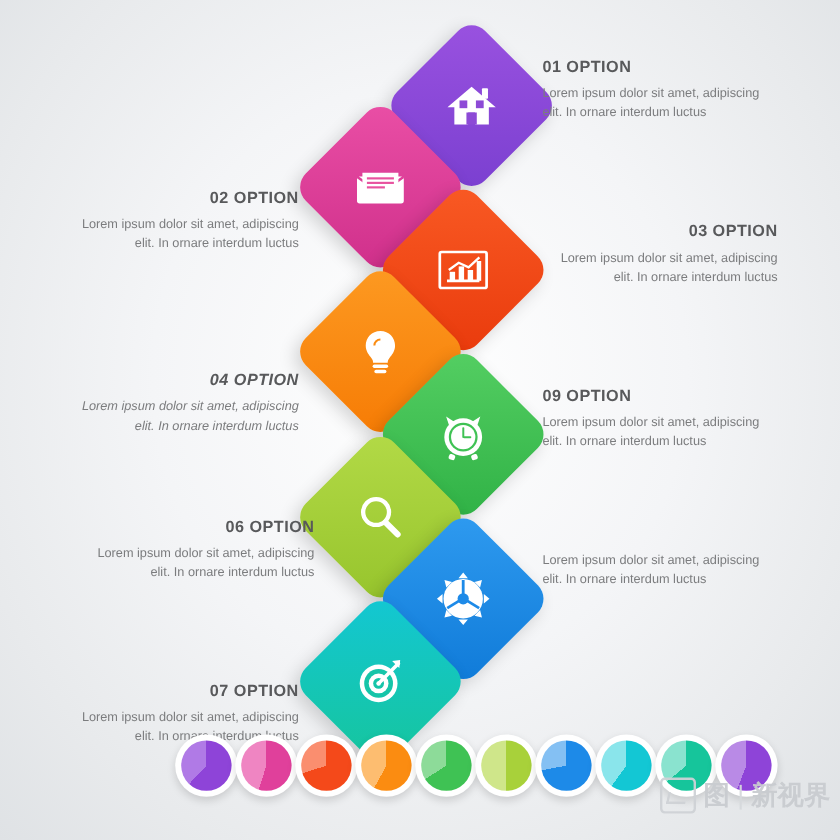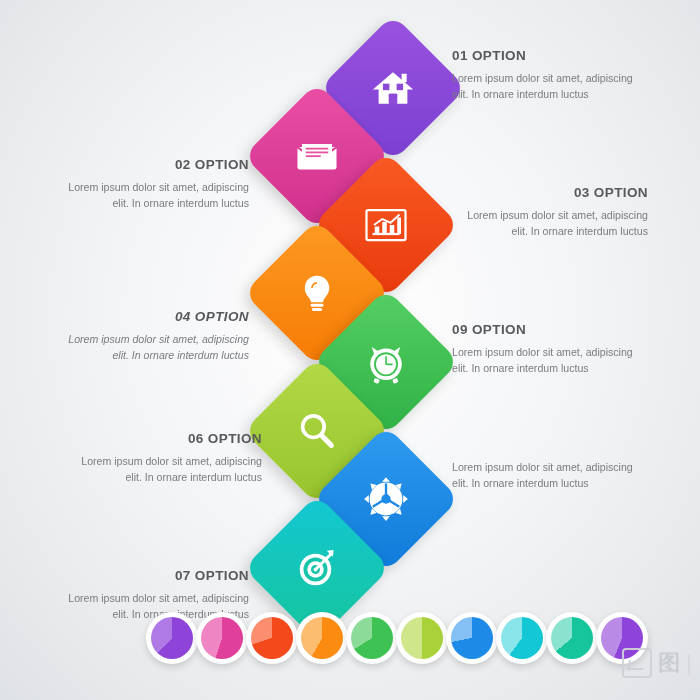--- a/index.html
+++ b/index.html
@@ -246,15 +246,16 @@
     </div>
     <div class="pie" style="left:596px;">
       <div class="disc" style="background:conic-gradient(#8e44d8 0 56%, #b98ae6 56% 100%);"></div>
     </div>
   </div>
 
   <div class="wm">
     <span class="mark"></span>
     <span>图</span>
     <span class="sep">|</span>
+    <span>新视界</span>
   </div>
 
 </div>
 
 </body></html>

